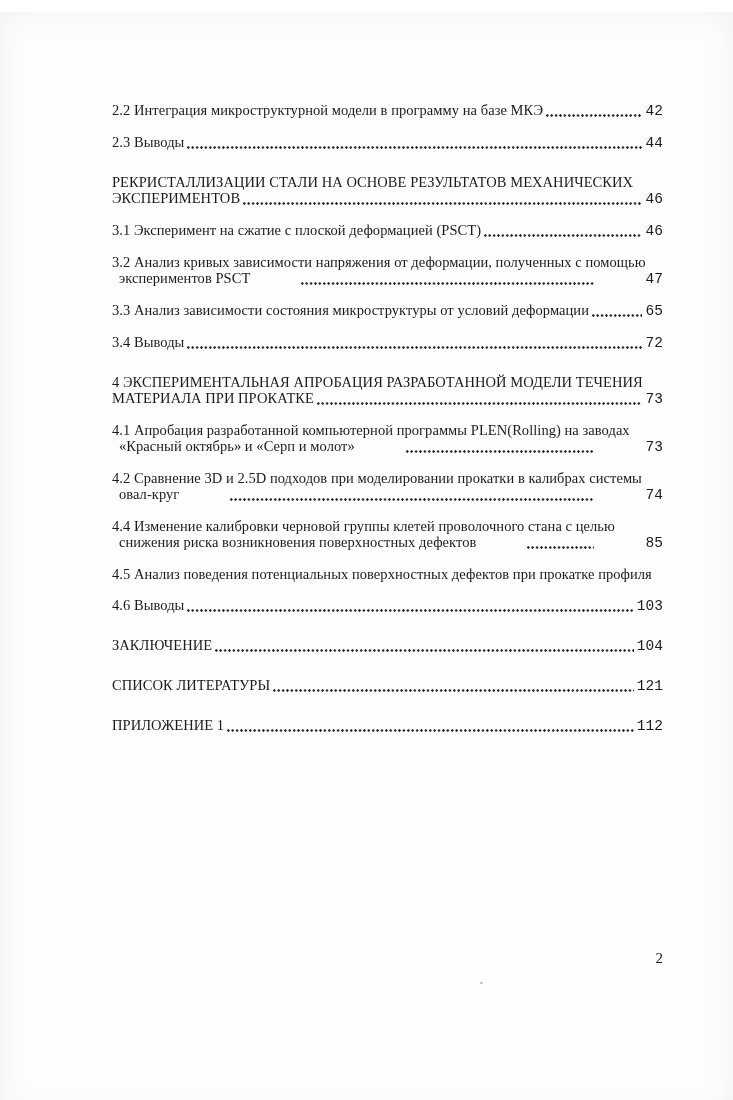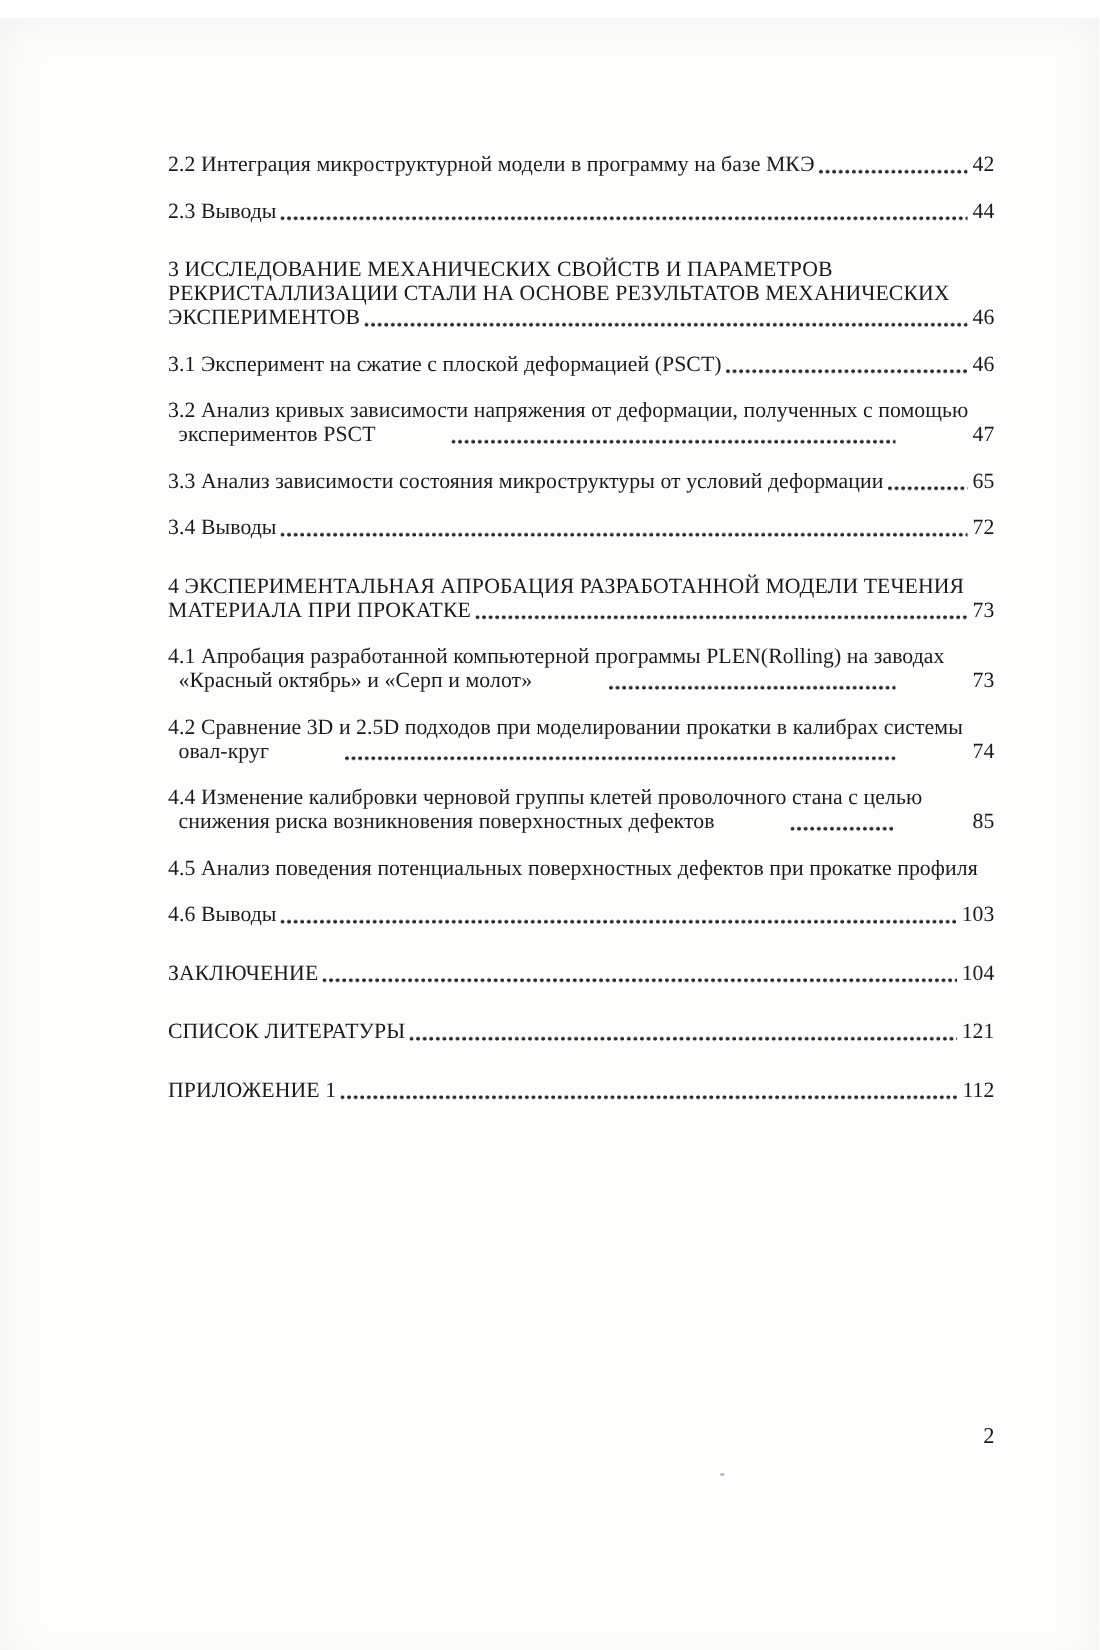--- a/index.html
+++ b/index.html
@@ -64,20 +64,21 @@
     height: 3px;
     margin: 0 3px 2.5px 3px;
     background-image: radial-gradient(circle at 1.3px 1.5px, #262626 1.05px, rgba(0,0,0,0) 1.4px);
     background-size: 4.4px 3px;
     background-repeat: repeat-x;
     background-position: left bottom;
   }
   .pg {
     flex: 0 0 auto;
     text-align: center;
+    font-family: Liberation Mono, monospace;
   }
   .folio {
     position: absolute;
     top: 938px;
     right: 70px;
     font-size: 15px;
     line-height: 16px;
   }
   .speck {
     position: absolute;
@@ -94,21 +95,20 @@
 
 <div class="page-surface">
   <main class="toc">
       <div class="entry sub">
         <div class="line"><span class="txt">2.2 Интеграция микроструктурной модели в программу на базе МКЭ</span><span class="leader"></span><span class="pg">42</span></div>
       </div>
       <div class="entry sub">
         <div class="line"><span class="txt">2.3 Выводы</span><span class="leader"></span><span class="pg">44</span></div>
       </div>
       <div class="entry heading">
-        <div class="line"><span class="txt">3 ИССЛЕДОВАНИЕ МЕХАНИЧЕСКИХ СВОЙСТВ И ПАРАМЕТРОВ</span></div>
         <div class="line"><span class="txt">РЕКРИСТАЛЛИЗАЦИИ СТАЛИ НА ОСНОВЕ РЕЗУЛЬТАТОВ МЕХАНИЧЕСКИХ</span></div>
         <div class="line"><span class="txt">ЭКСПЕРИМЕНТОВ</span><span class="leader"></span><span class="pg">46</span></div>
       </div>
       <div class="entry sub">
         <div class="line"><span class="txt">3.1 Эксперимент на сжатие с плоской деформацией (PSCT)</span><span class="leader"></span><span class="pg">46</span></div>
       </div>
       <div class="entry sub">
         <div class="line"><span class="txt">3.2 Анализ кривых зависимости напряжения от деформации, полученных с помощью</span></div>
         <div class="line cont"><span class="txt">экспериментов PSCT</span><span class="leader"></span><span class="pg">47</span></div>
       </div>

